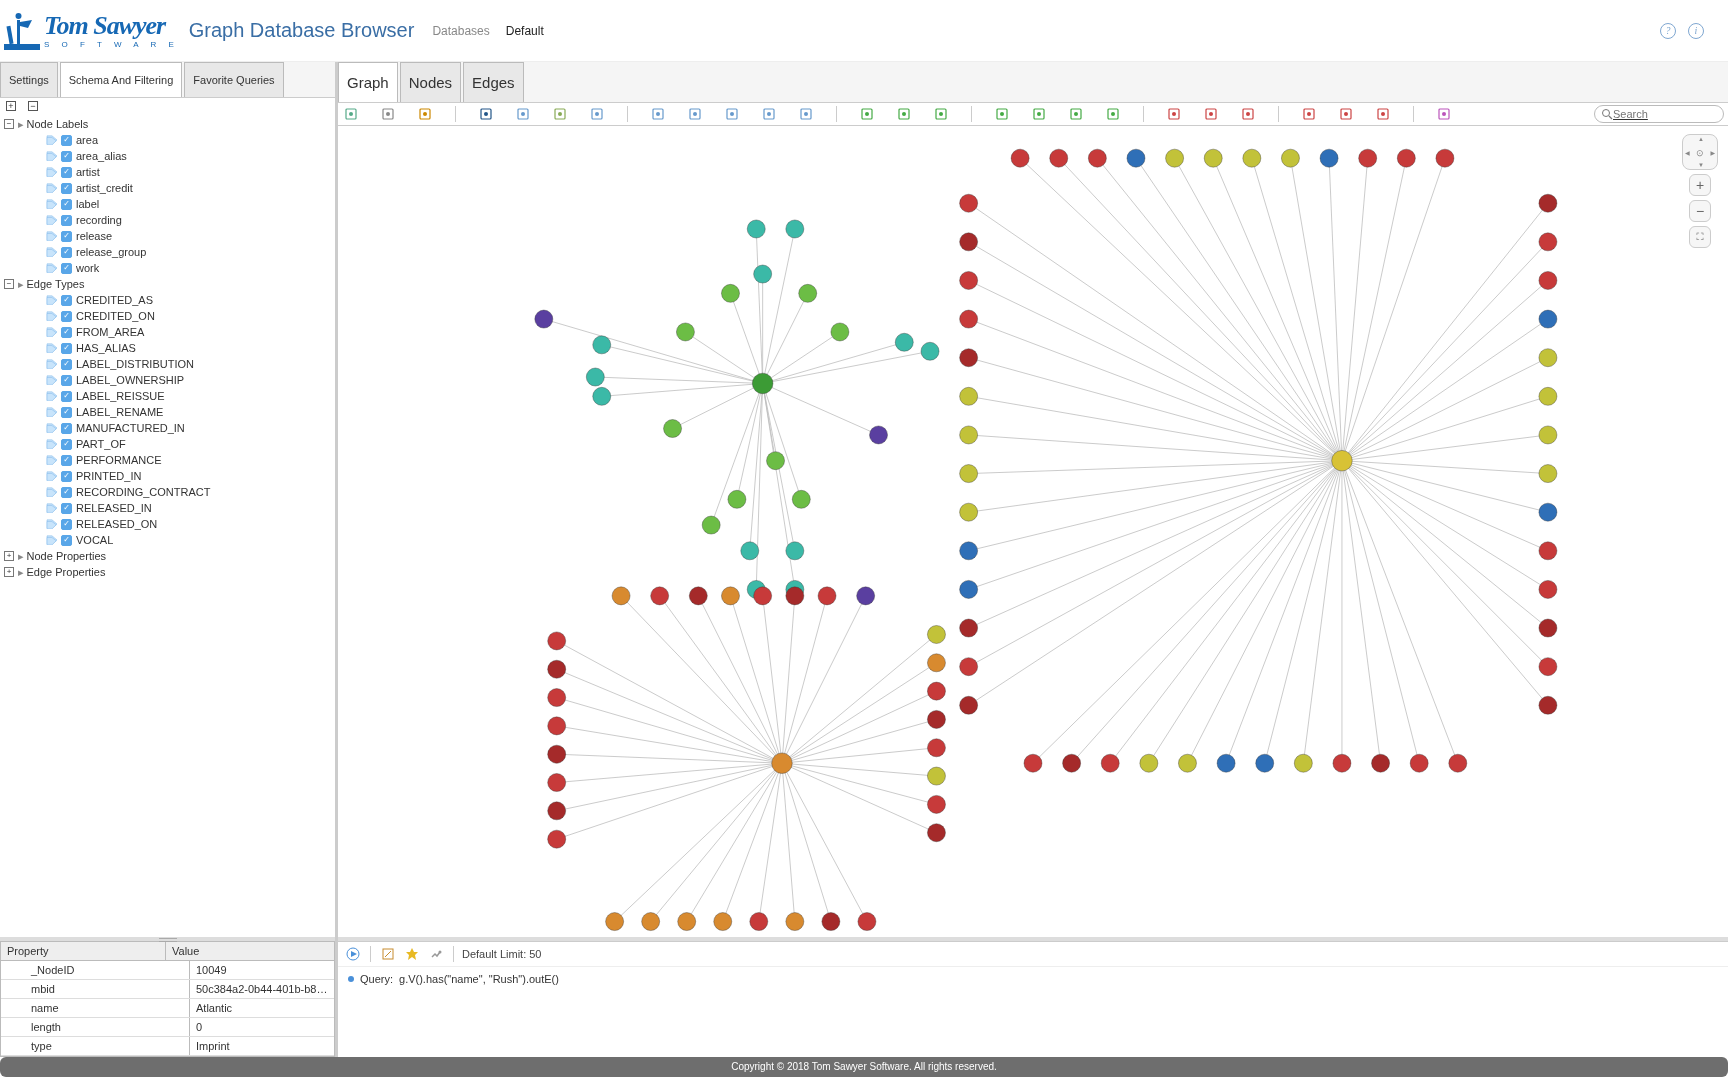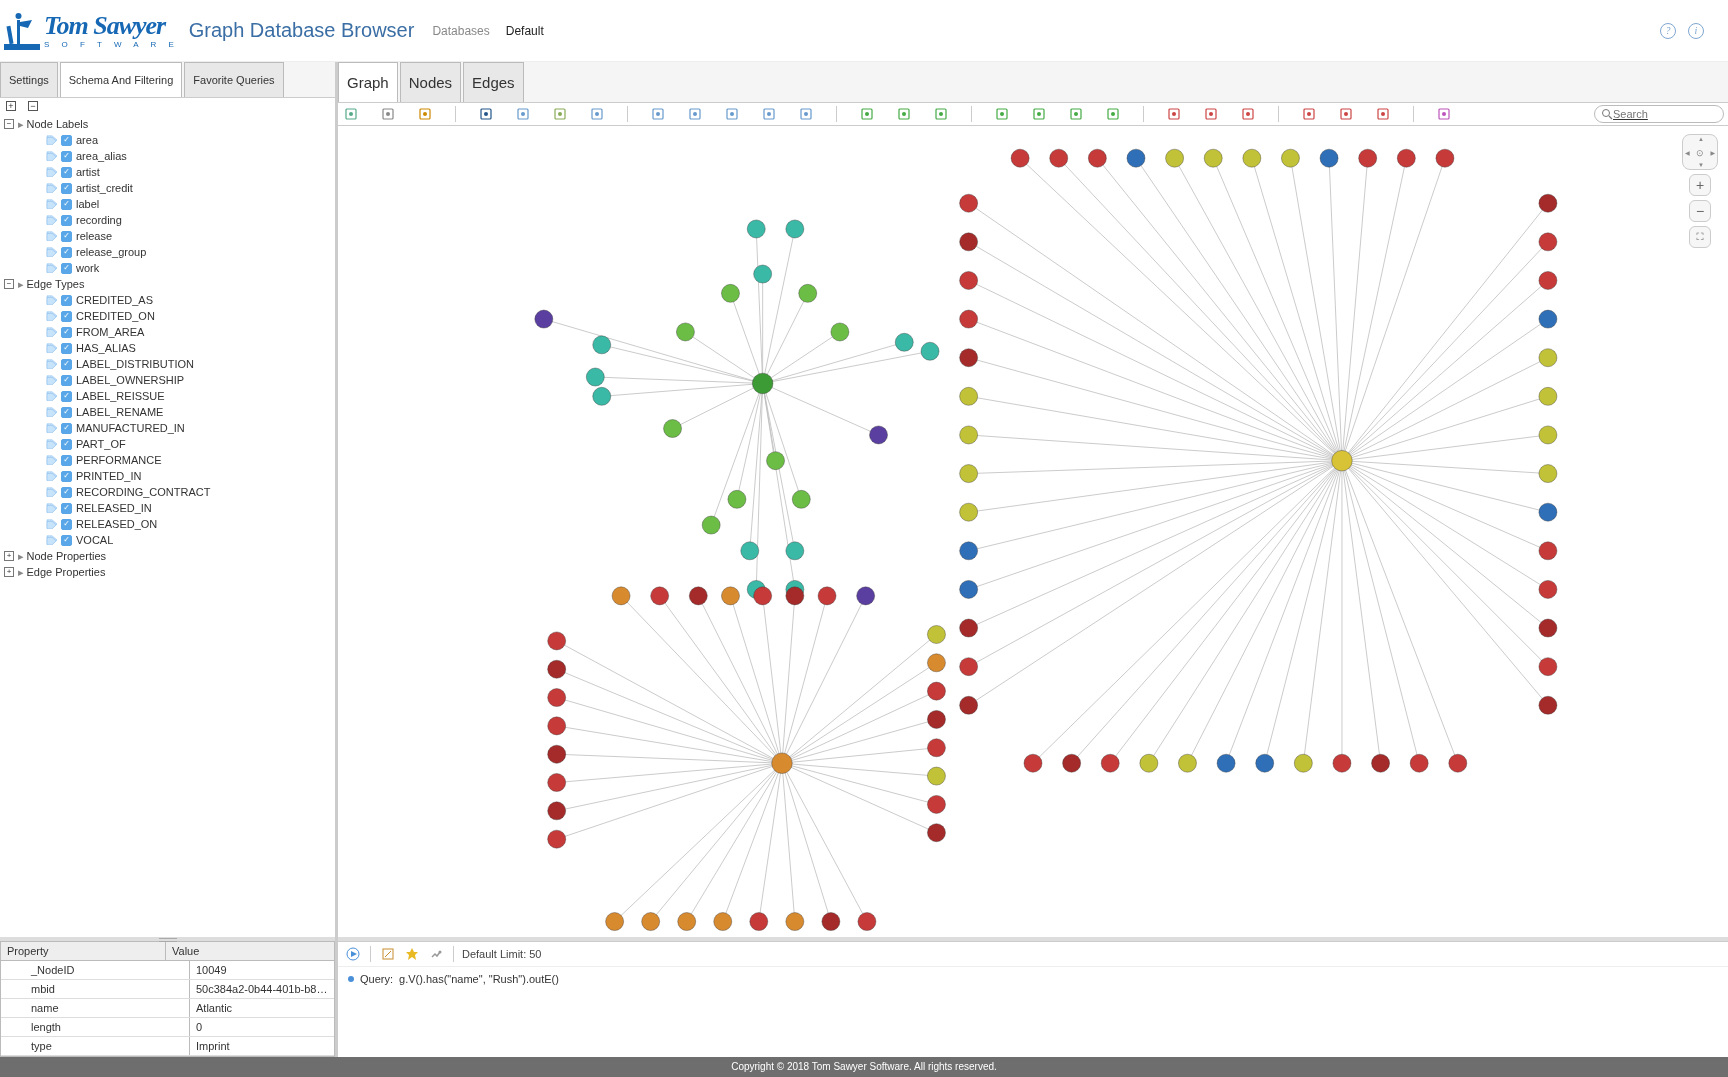--- a/index.html
+++ b/index.html
@@ -53,21 +53,21 @@
 .nav-pad { width: 36px; height: 36px; border: 1px solid #ccc; border-radius: 8px; background: #f6f6f6; position: relative; }
 .nav-pad span { position: absolute; color: #888; font-size: 6px; }
 .nav-btn { width: 22px; height: 22px; border: 1px solid #ccc; border-radius: 6px; background: #f6f6f6; display: flex; align-items: center; justify-content: center; color: #666; cursor: pointer; font-size: 14px; }
 .splitter-v { height: 4px; background: #ddd; cursor: row-resize; }
 .query-panel { border-top: 1px solid #ccc; }
 .query-toolbar { display: flex; align-items: center; gap: 6px; padding: 3px 6px; border-bottom: 1px solid #eee; }
 .qbtn { width: 18px; height: 18px; display: inline-flex; align-items: center; justify-content: center; cursor: pointer; }
 .q-limit { font-size: 11px; color: #444; }
 .query-body { padding: 6px 10px; font-size: 11px; min-height: 90px; }
 .query-body .q-line { display: flex; align-items: center; gap: 6px; }
-.footer { height: 20px; line-height: 20px; text-align: center; font-size: 10px; color: #fff; background: #6e6e6e; }
+.footer { height: 20px; line-height: 20px; text-align: center; font-size: 10px; color: #fff; background: #6e6e6e; border-radius: 6px; }
 </style>
 </head>
 <body>
 
 <div class="top-bar">
   <div class="logo-block">
     <svg class="logo-svg" viewBox="0 0 36 42">
       <rect x="0" y="34" width="36" height="6" fill="#1668b4"></rect>
       <rect x="13" y="10" width="3" height="24" fill="#1668b4"></rect>
       <circle cx="14.5" cy="6" r="3" fill="#1668b4"></circle>

